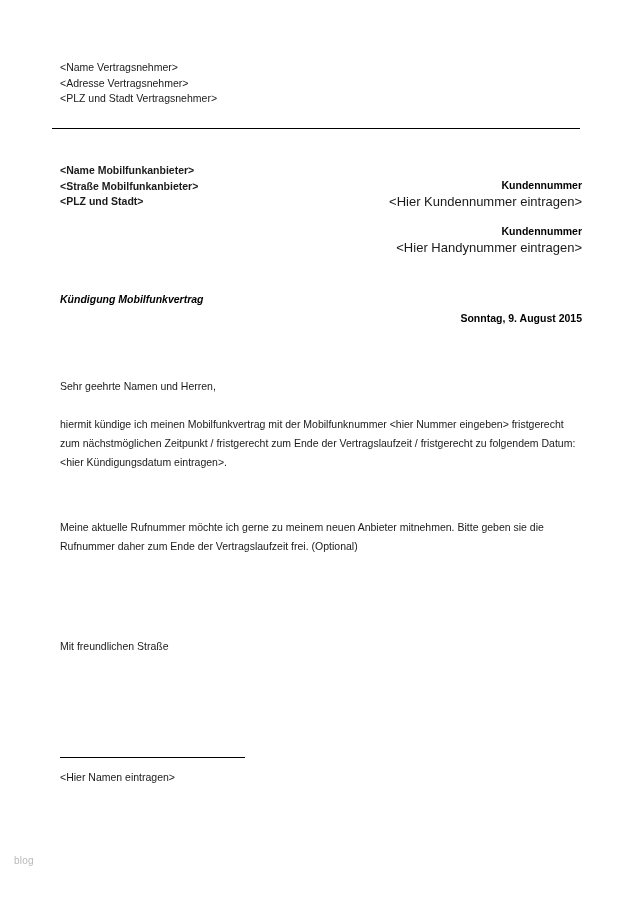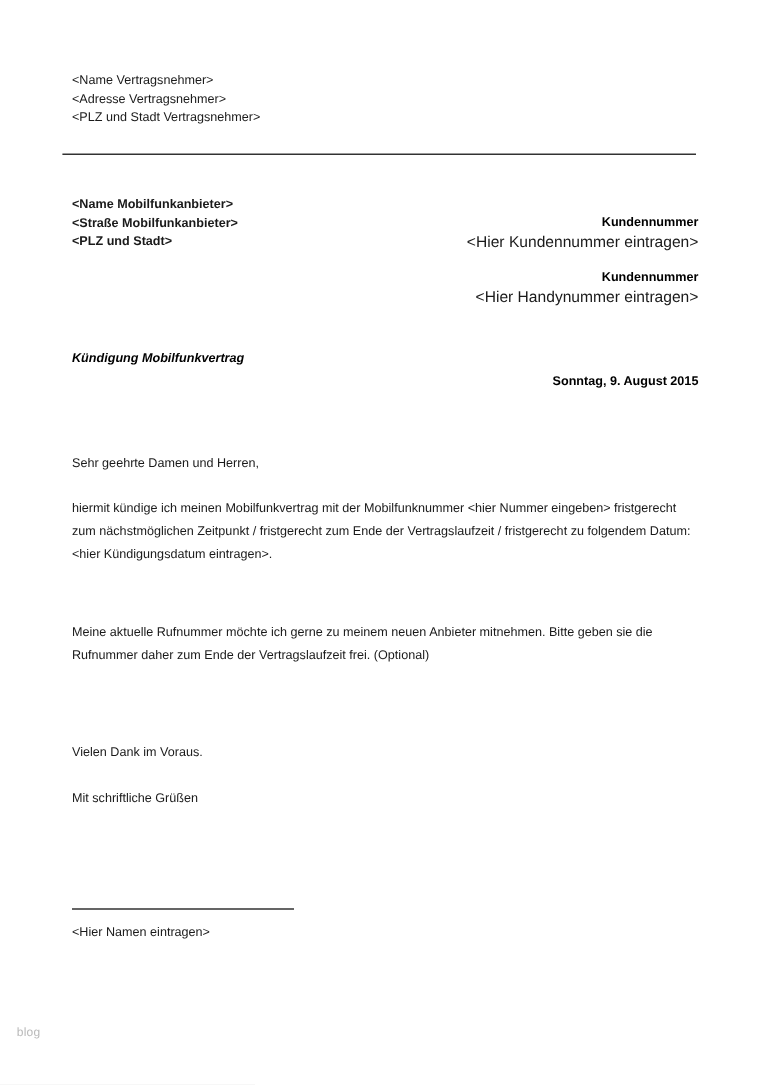--- a/index.html
+++ b/index.html
@@ -179,30 +179,29 @@
       <div class="lbl">Kundennummer</div>
       <div class="val">&lt;Hier Kundennummer eintragen&gt;</div>
       <div class="lbl">Kundennummer</div>
       <div class="val">&lt;Hier Handynummer eintragen&gt;</div>
     </div>
 
     <div class="subject">Kündigung Mobilfunkvertrag</div>
     <div class="docdate">Sonntag, 9. August 2015</div>
 
     <div class="body">
-      <p>Sehr geehrte Damen und Herren,</p>
+      <p>Sehr geehrte Namen und Herren,</p>
       <div class="gap-sm"></div>
       <p>hiermit kündige ich meinen Mobilfunkvertrag  mit der Mobilfunknummer &lt;hier Nummer eingeben&gt; fristgerecht zum nächstmöglichen Zeitpunkt / fristgerecht zum Ende der Vertragslaufzeit / fristgerecht zu folgendem Datum: &lt;hier Kündigungsdatum eintragen&gt;.</p>
       <div class="gap-sm"></div>
       <div class="gap-md"></div>
       <p>Meine aktuelle Rufnummer möchte ich gerne zu meinem neuen Anbieter mitnehmen. Bitte geben sie die Rufnummer daher zum Ende der Vertragslaufzeit frei. (Optional)</p>
       <div class="gap-xl"></div>
-      <p>Vielen Dank im Voraus.</p>
       <div class="gap-sm"></div>
-      <p>Mit schriftliche Grüßen</p>
+      <p>Mit freundlichen Straße</p>
     </div>
 
     <div class="sigline"></div>
     <div class="signame">&lt;Hier Namen eintragen&gt;</div>
 
     <div class="footer-mark">blog</div>
 
   </div>
 </div>
 

